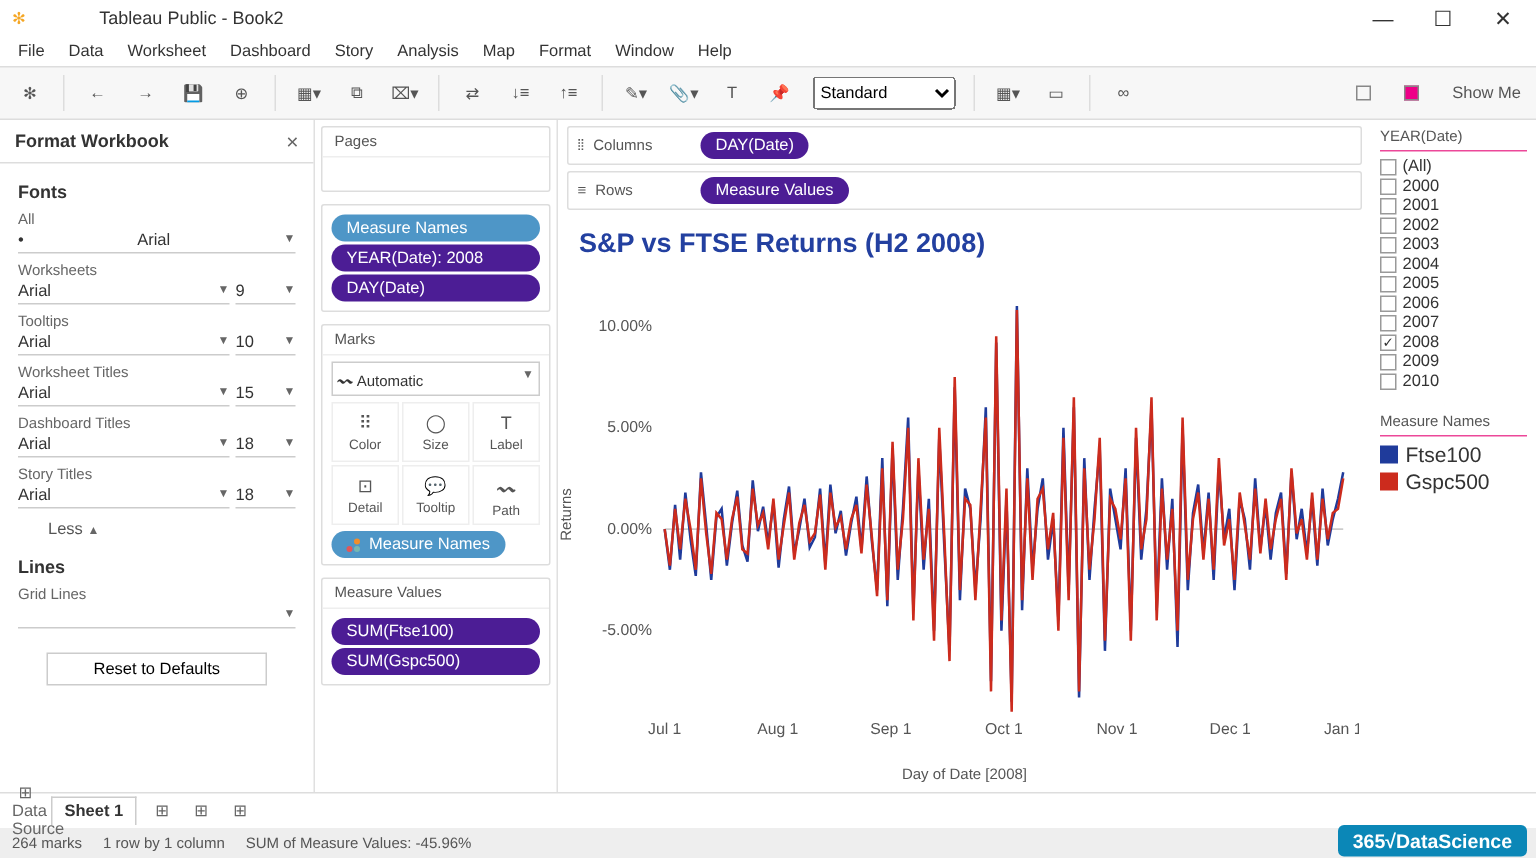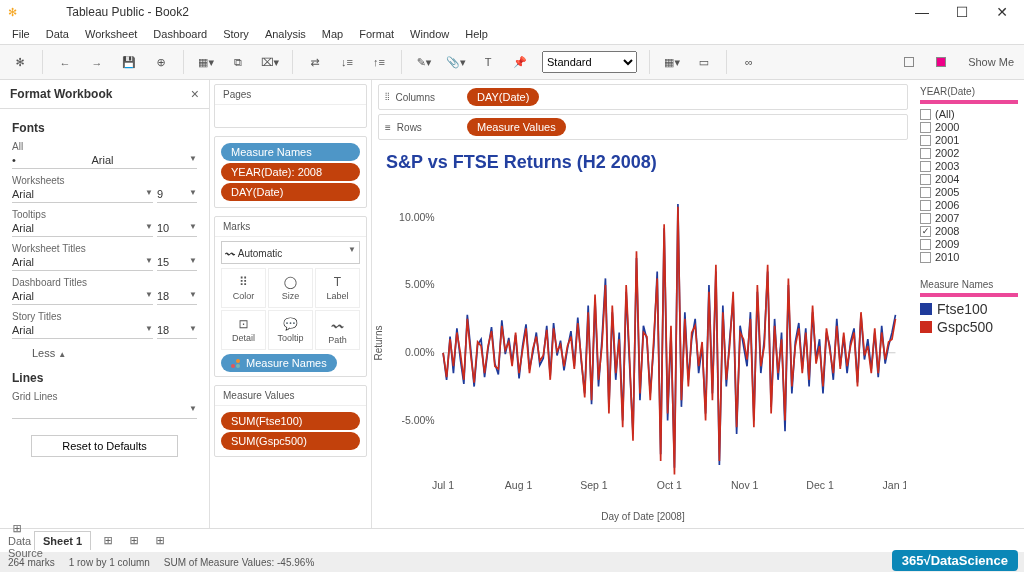--- a/index.html
+++ b/index.html
@@ -42,21 +42,21 @@
 .less { margin-top: 8px; color: #555; margin-left: 20px; }
 .resetbtn { margin: 10px auto; display: block; padding: 4px 30px; border: 1px solid #ccc; background: #fff; font-size: 11px; }
 
 
 .cards-col { width: 162px; padding: 4px; gap: 4px; }
 .card { border: 1px solid #ddd; border-radius: 2px; margin-bottom: 4px; }
 .card-hdr { padding: 4px 8px; font-size: 10px; color: #555; border-bottom: 1px solid #eee; }
 .card-body { padding: 4px 6px; }
 .pill { border-radius: 12px; padding: 3px 10px; margin: 2px 0; font-size: 11px; color: #fff; display: flex; align-items: center; }
 .pill.blue { background: #4e96c7; }
-.pill.teal { background: #c2410c; }
+.pill.teal { background: #4c1d95; }
 .marks-sel { width: 100%; border: 1px solid #ccc; padding: 3px; font-size: 10px; }
 .marks-grid { display: grid; grid-template-columns: repeat(3, 1fr); gap: 2px; margin-top: 4px; }
 .mark-cell { border: 1px solid #eee; height: 40px; display: flex; flex-direction: column; align-items: center; justify-content: center; font-size: 9px; color: #555; gap: 2px; }
 .mark-cell .mi { font-size: 12px; }
 .mn-pill { background: #4e96c7; color: #fff; border-radius: 12px; padding: 3px 10px; margin-top: 4px; font-size: 11px; display: inline-flex; align-items: center; gap: 6px; }
 .mn-pill .dots { display:grid; grid-template-columns: repeat(2,4px); gap:1px;}
 .mn-pill .dots span{width:4px;height:4px;border-radius:2px;}
 
 
 .viz { flex: 1; display: flex; flex-direction: column; }
@@ -67,21 +67,21 @@
 
 .chart-wrap { flex: 1; position: relative; padding: 0 8px 4px 8px; display: flex; flex-direction: column; }
 .chart-title { color: #2340a0; font-weight: bold; font-size: 18px; padding: 4px 0 4px 6px; }
 .chart-area { flex: 1; position: relative; }
 .ylab { position: absolute; left: -2px; top: 50%; transform: translate(-50%, -50%) rotate(-90deg); font-size: 10px; color: #555; transform-origin: center; }
 .chart-svg { width: 100%; height: 100%; }
 .xlab { text-align: center; font-size: 10px; color: #555; padding: 2px 0; }
 
 
 .right-col { width: 110px; padding: 6px; }
-.rc-title { font-size: 10px; color: #555; border-bottom: 4px solid #ec4899; padding-bottom: 3px; margin-bottom: 4px; }
+.rc-title { font-size: 10px; color: #555; border-bottom: 1px solid #ec4899; padding-bottom: 3px; margin-bottom: 4px; }
 .chk { display: flex; align-items: center; gap: 4px; font-size: 11px; margin: 1px 0; }
 .chk .box { width: 11px; height: 11px; border: 1px solid #999; display: flex; align-items: center; justify-content: center; font-size: 9px; }
 .leg { display: flex; align-items: center; gap: 5px; font-size: 14px; margin: 2px 0;}
 .leg .sw { width: 12px; height: 12px; }
 
 
 .tabs { height: 24px; border-top: 1px solid #ddd; display: flex; align-items: center; padding: 0 8px; gap: 8px; font-size: 11px; }
 .tabs .tab { padding: 3px 8px; }
 .tabs .tab.active { background: #fff; border: 1px solid #ccc; border-bottom: none; font-weight: bold; }
 .tabs .tbtn { width: 18px; text-align: center; color: #666; }

